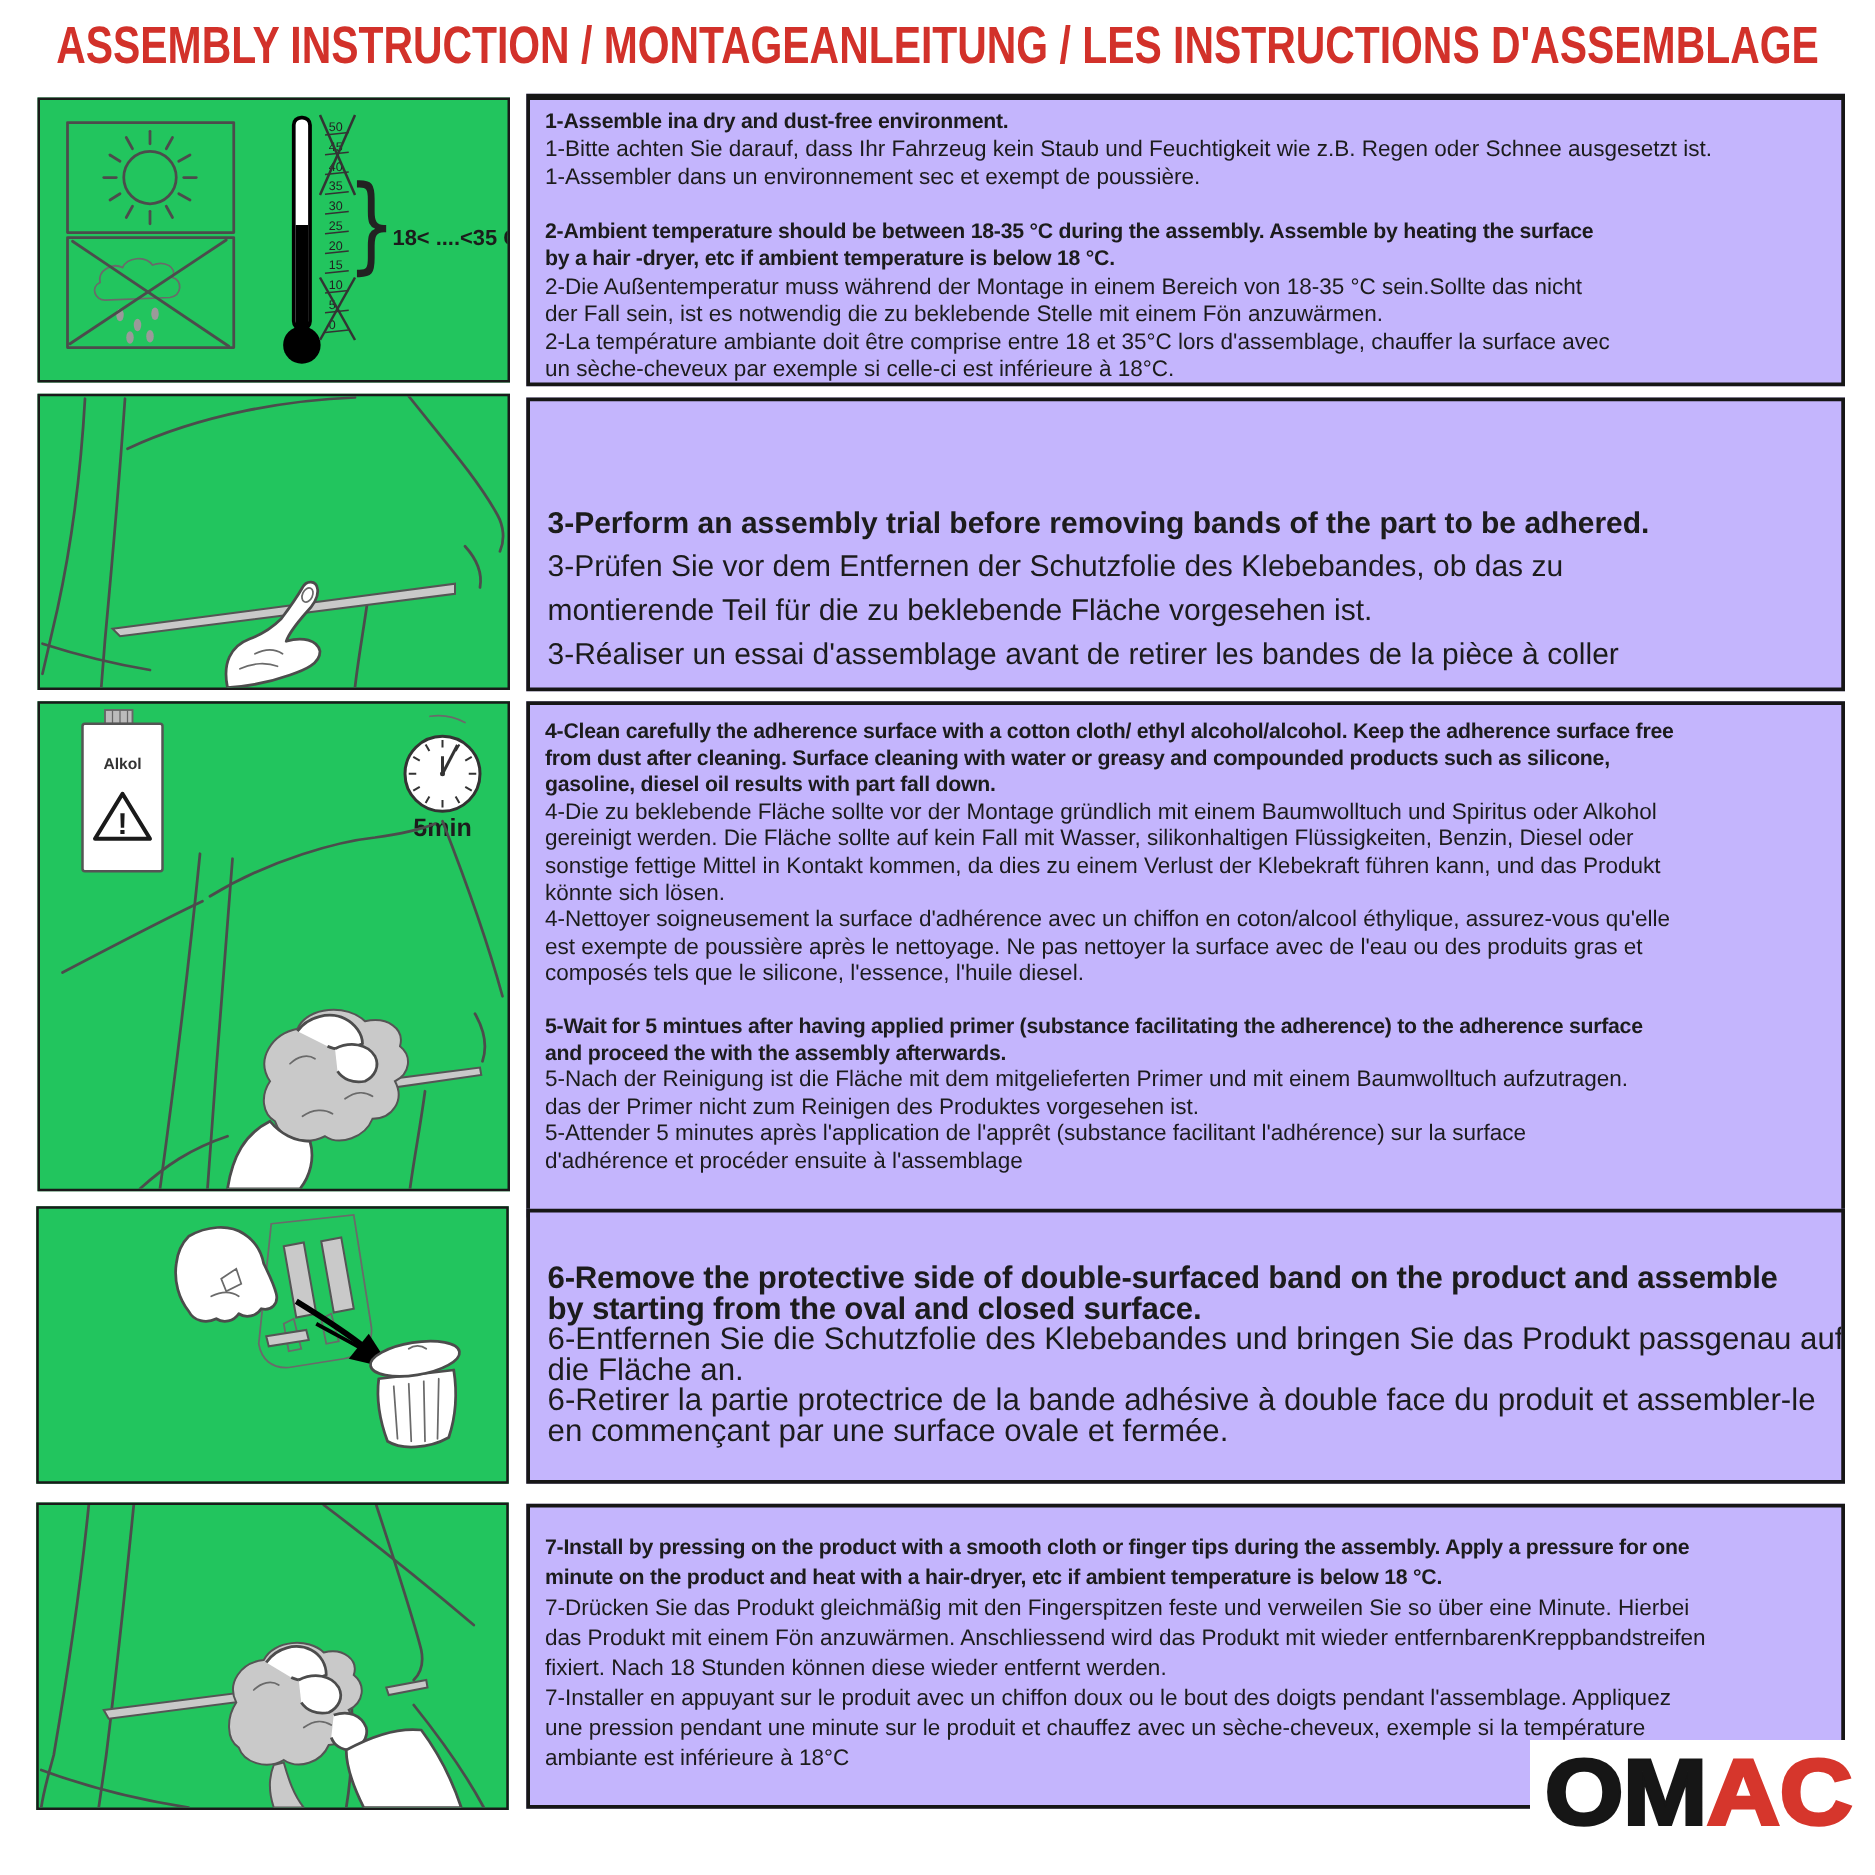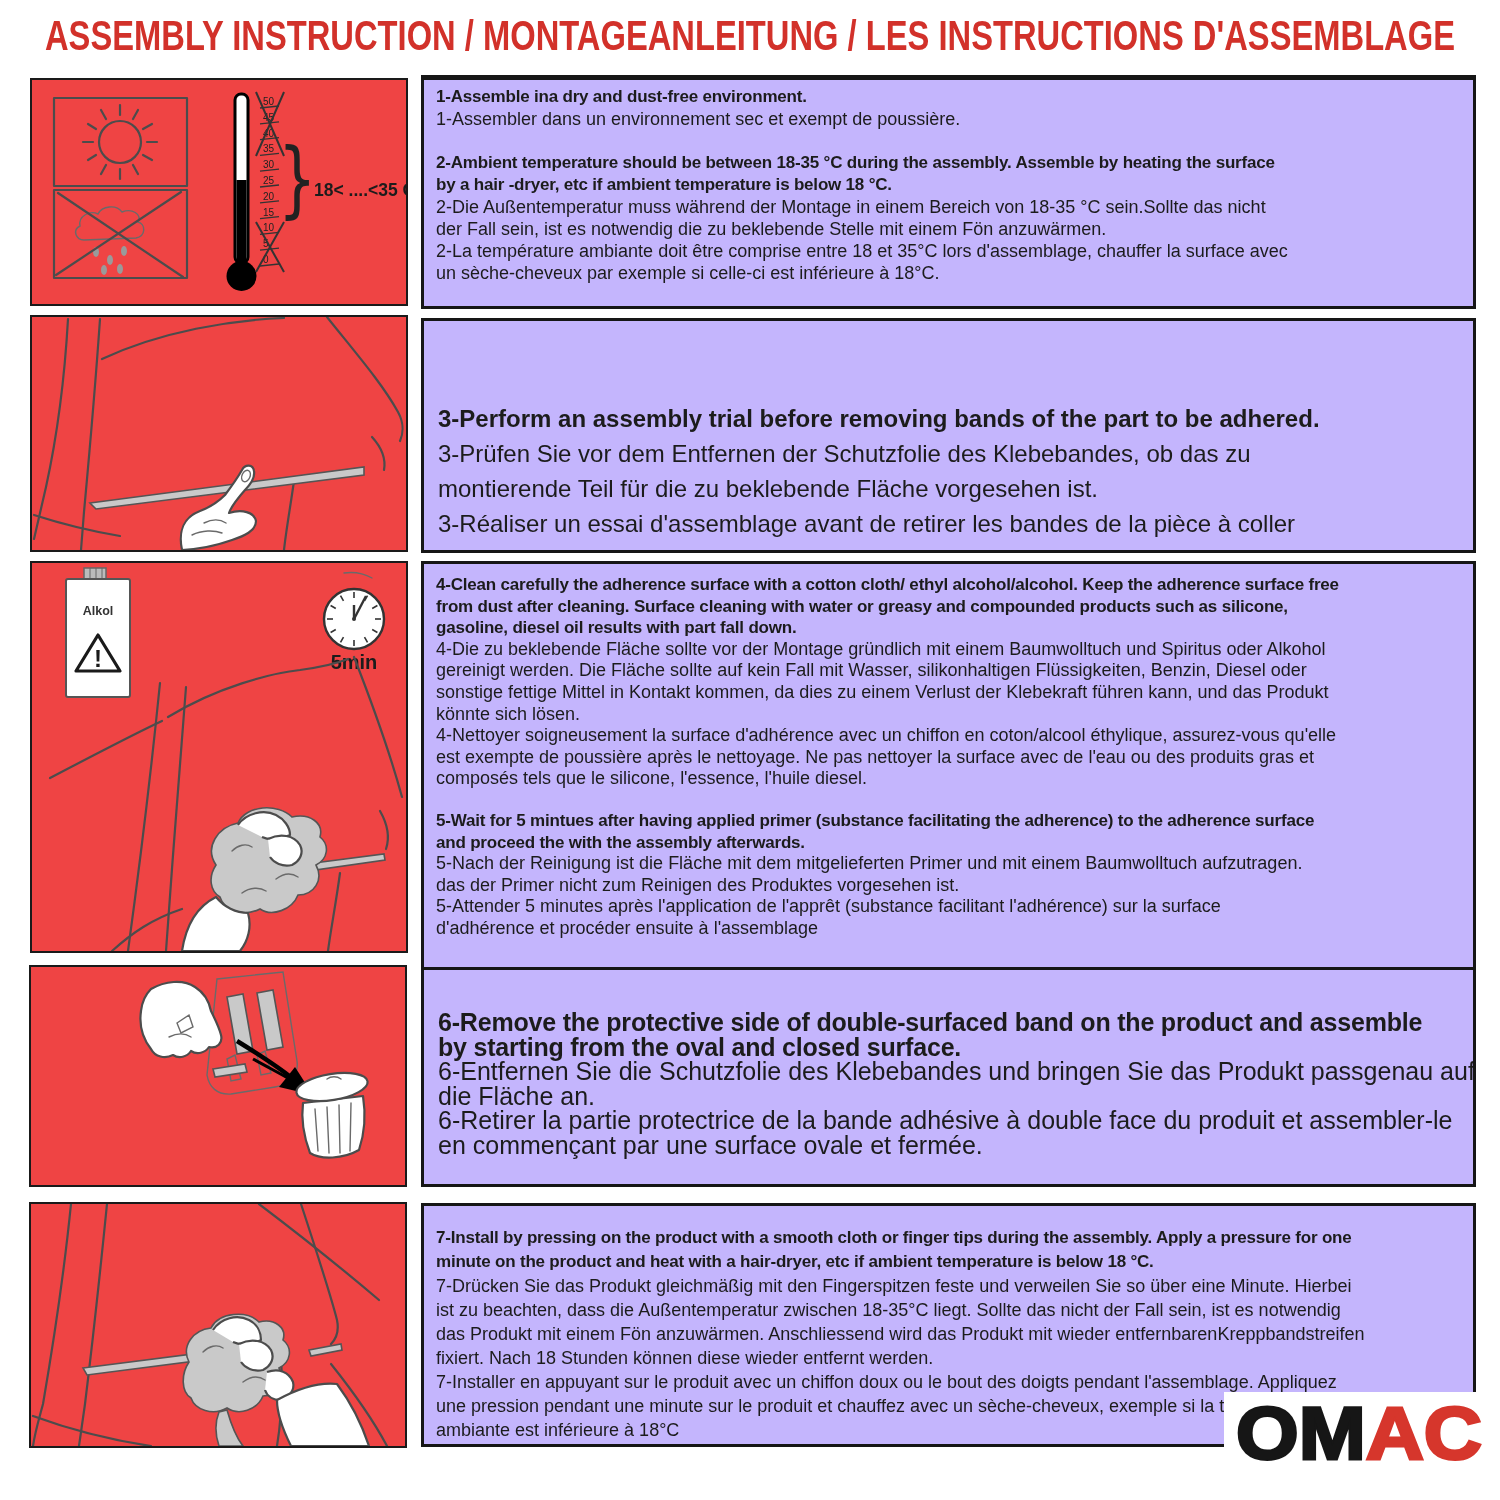--- a/index.html
+++ b/index.html
@@ -4,21 +4,21 @@
 <style>
   html,body{margin:0;padding:0;background:#ffffff;}
   #canvas{
     position:relative;width:1500px;height:1500px;background:#ffffff;
     font-family:"Liberation Sans","DejaVu Sans",sans-serif;color:#1c1c1c;
     overflow:hidden;
   }
   
   #title-svg{position:absolute;left:45px;top:10px;}
   
-  .ibox{position:absolute;background:#ef4444;border:2.5px solid #1a1a1a;box-sizing:border-box;}
+  .ibox{position:absolute;background:#22c55e;border:2.5px solid #1a1a1a;box-sizing:border-box;}
   #b1{left:30px;top:78px;width:378px;height:228px;}
   #b2{left:30px;top:315px;width:378px;height:237px;}
   #b3{left:30px;top:561px;width:378px;height:392px;}
   #b4{left:29px;top:965px;width:378px;height:222px;}
   #b5{left:29px;top:1202px;width:378px;height:246px;}
   .ibox svg{display:block;width:100%;height:100%;}
   
   .panel{
     position:absolute;left:421px;width:1055px;background:#c4b5fd;
     border:3px solid #161616;box-sizing:border-box;overflow:hidden;
@@ -284,20 +284,21 @@
       </g>
     </svg>
   </div>
 
   <div class="panel" id="p1">
     <div class="block">
       <div class="b-lines">
           <div>1-Assemble ina dry and dust-free environment.</div>
         </div>
       <div class="r-lines">
+          <div>1-Bitte achten Sie darauf, dass Ihr Fahrzeug kein Staub und Feuchtigkeit wie z.B. Regen oder Schnee ausgesetzt ist.</div>
           <div>1-Assembler dans un environnement sec et exempt de poussière.</div>
         </div>
     </div>
     <div class="block">
       <div class="b-lines">
           <div>2-Ambient temperature should be between 18-35 °C  during the assembly. Assemble by heating the surface</div>
           <div>by a hair -dryer, etc if ambient temperature is below 18 °C.</div>
         </div>
       <div class="r-lines">
           <div>2-Die Außentemperatur muss während der Montage in einem Bereich von 18-35 °C  sein.Sollte das nicht</div>
@@ -368,21 +369,20 @@
   </div>
 
   <div class="panel" id="p5">
     <div class="block">
       <div class="b-lines">
           <div>7-Install by pressing on the product with a smooth cloth or finger tips during the assembly. Apply a pressure for one</div>
           <div>minute on the product and heat with a hair-dryer, etc if ambient temperature is below 18 °C.</div>
         </div>
       <div class="r-lines">
           <div>7-Drücken Sie das Produkt gleichmäßig mit den Fingerspitzen feste und verweilen Sie so über eine Minute. Hierbei</div>
-          <div>ist zu beachten, dass die Außentemperatur zwischen 18-35°C liegt. Sollte das nicht der Fall sein, ist es notwendig</div>
           <div>das Produkt mit einem Fön anzuwärmen. Anschliessend wird das Produkt mit wieder entfernbarenKreppbandstreifen</div>
           <div>fixiert. Nach 18 Stunden können diese wieder entfernt werden.</div>
           <div>7-Installer en appuyant sur le produit avec un chiffon doux ou le bout des doigts pendant l'assemblage. Appliquez</div>
           <div>une pression pendant une minute sur le produit et chauffez avec un sèche-cheveux, exemple si la température</div>
           <div>ambiante est inférieure à 18°C</div>
         </div>
     </div>
   </div>
 
   <div id="logo">

